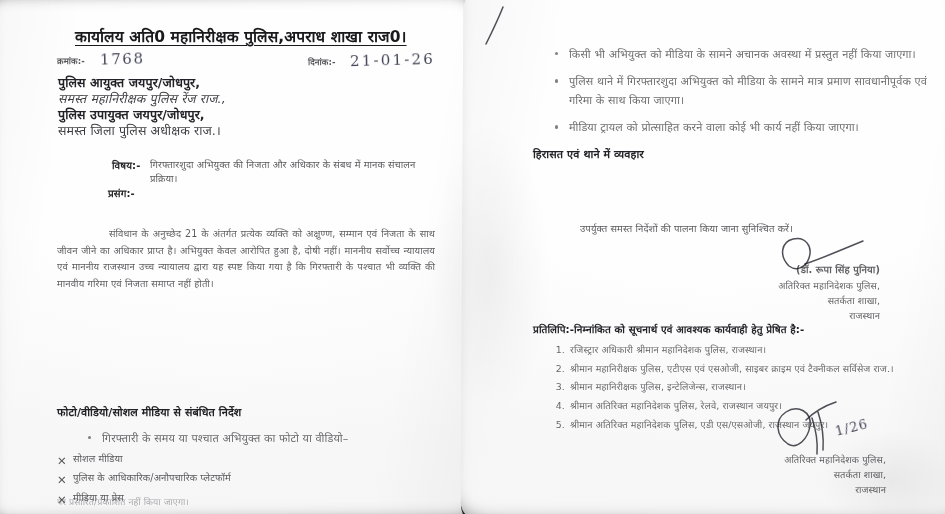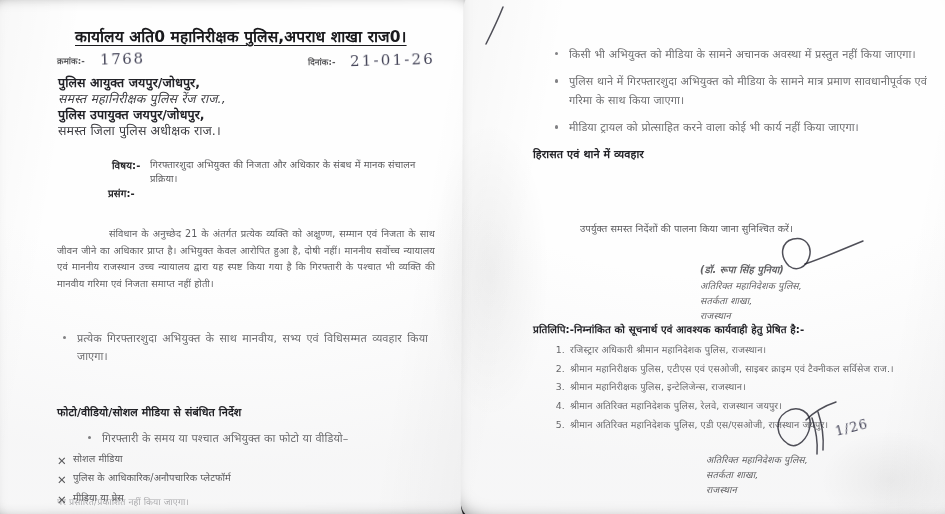--- a/index.html
+++ b/index.html
@@ -190,26 +190,25 @@
     left: 0;
     top: 1px;
     font-size: 11.5px;
     font-weight: 700;
     color: #0d0d11;
     opacity: .95;
     filter: none;
   }
 
   .sig-block {
-    text-align: left;
+    text-align: right;
     font-size: 9.4px;
     line-height: 1.62;
     opacity: .7;
     filter: blur(.45px);
-    font-style: italic;
   }
   .sig-name {
     font-weight: 700;
     font-size: 9.8px;
     color: #101015;
     opacity: .95;
     filter: blur(.2px);
   }
 
   
@@ -254,21 +253,20 @@
   <div class="ink sub-label" style="left:112px; top:158px;">विषय:-</div>
   <div class="ink sub-text" style="left:150px; top:158px; width:285px;">गिरफ्तारशुदा अभियुक्त की निजता और अधिकार के संबध में मानक संचालन प्रक्रिया।</div>
 
   <div class="ink sub-label" style="left:108px; top:186px;">प्रसंग:-</div>
 
   <div class="ink para" style="left:57px; top:226px; width:378px;">
     <span class="first">संविधान के अनुच्छेद 21 के अंतर्गत प्रत्येक व्यक्ति को अक्षुण्ण, सम्मान एवं निजता के साथ जीवन जीने का अधिकार प्राप्त है। अभियुक्त केवल आरोपित हुआ है, दोषी नहीं। माननीय सर्वोच्च न्यायालय एवं माननीय राजस्थान उच्च न्यायालय द्वारा यह स्पष्ट किया गया है कि गिरफ्तारी के पश्चात भी व्यक्ति की मानवीय गरिमा एवं निजता समाप्त नहीं होती।</span>
   </div>
 
   <ul class="bul ink" style="left:60px; top:330px; width:368px;">
-    <li>प्रत्येक गिरफ्तारशुदा अभियुक्त के साथ मानवीय, सभ्य एवं विधिसम्मत व्यवहार किया जाएगा।</li>
   </ul>
 
   <div class="ink sec-head" style="left:57px; top:405px;">फोटो/वीडियो/सोशल मीडिया से संबंधित निर्देश</div>
 
   <ul class="bul ink tight" style="left:85px; top:430px; width:345px;">
     <li>गिरफ्तारी के समय या पश्चात अभियुक्त का फोटो या वीडियो–</li>
   </ul>
 
   <div style="position:absolute; left:57px; top:452px; width:330px;">
     <div class="ink xrow">

